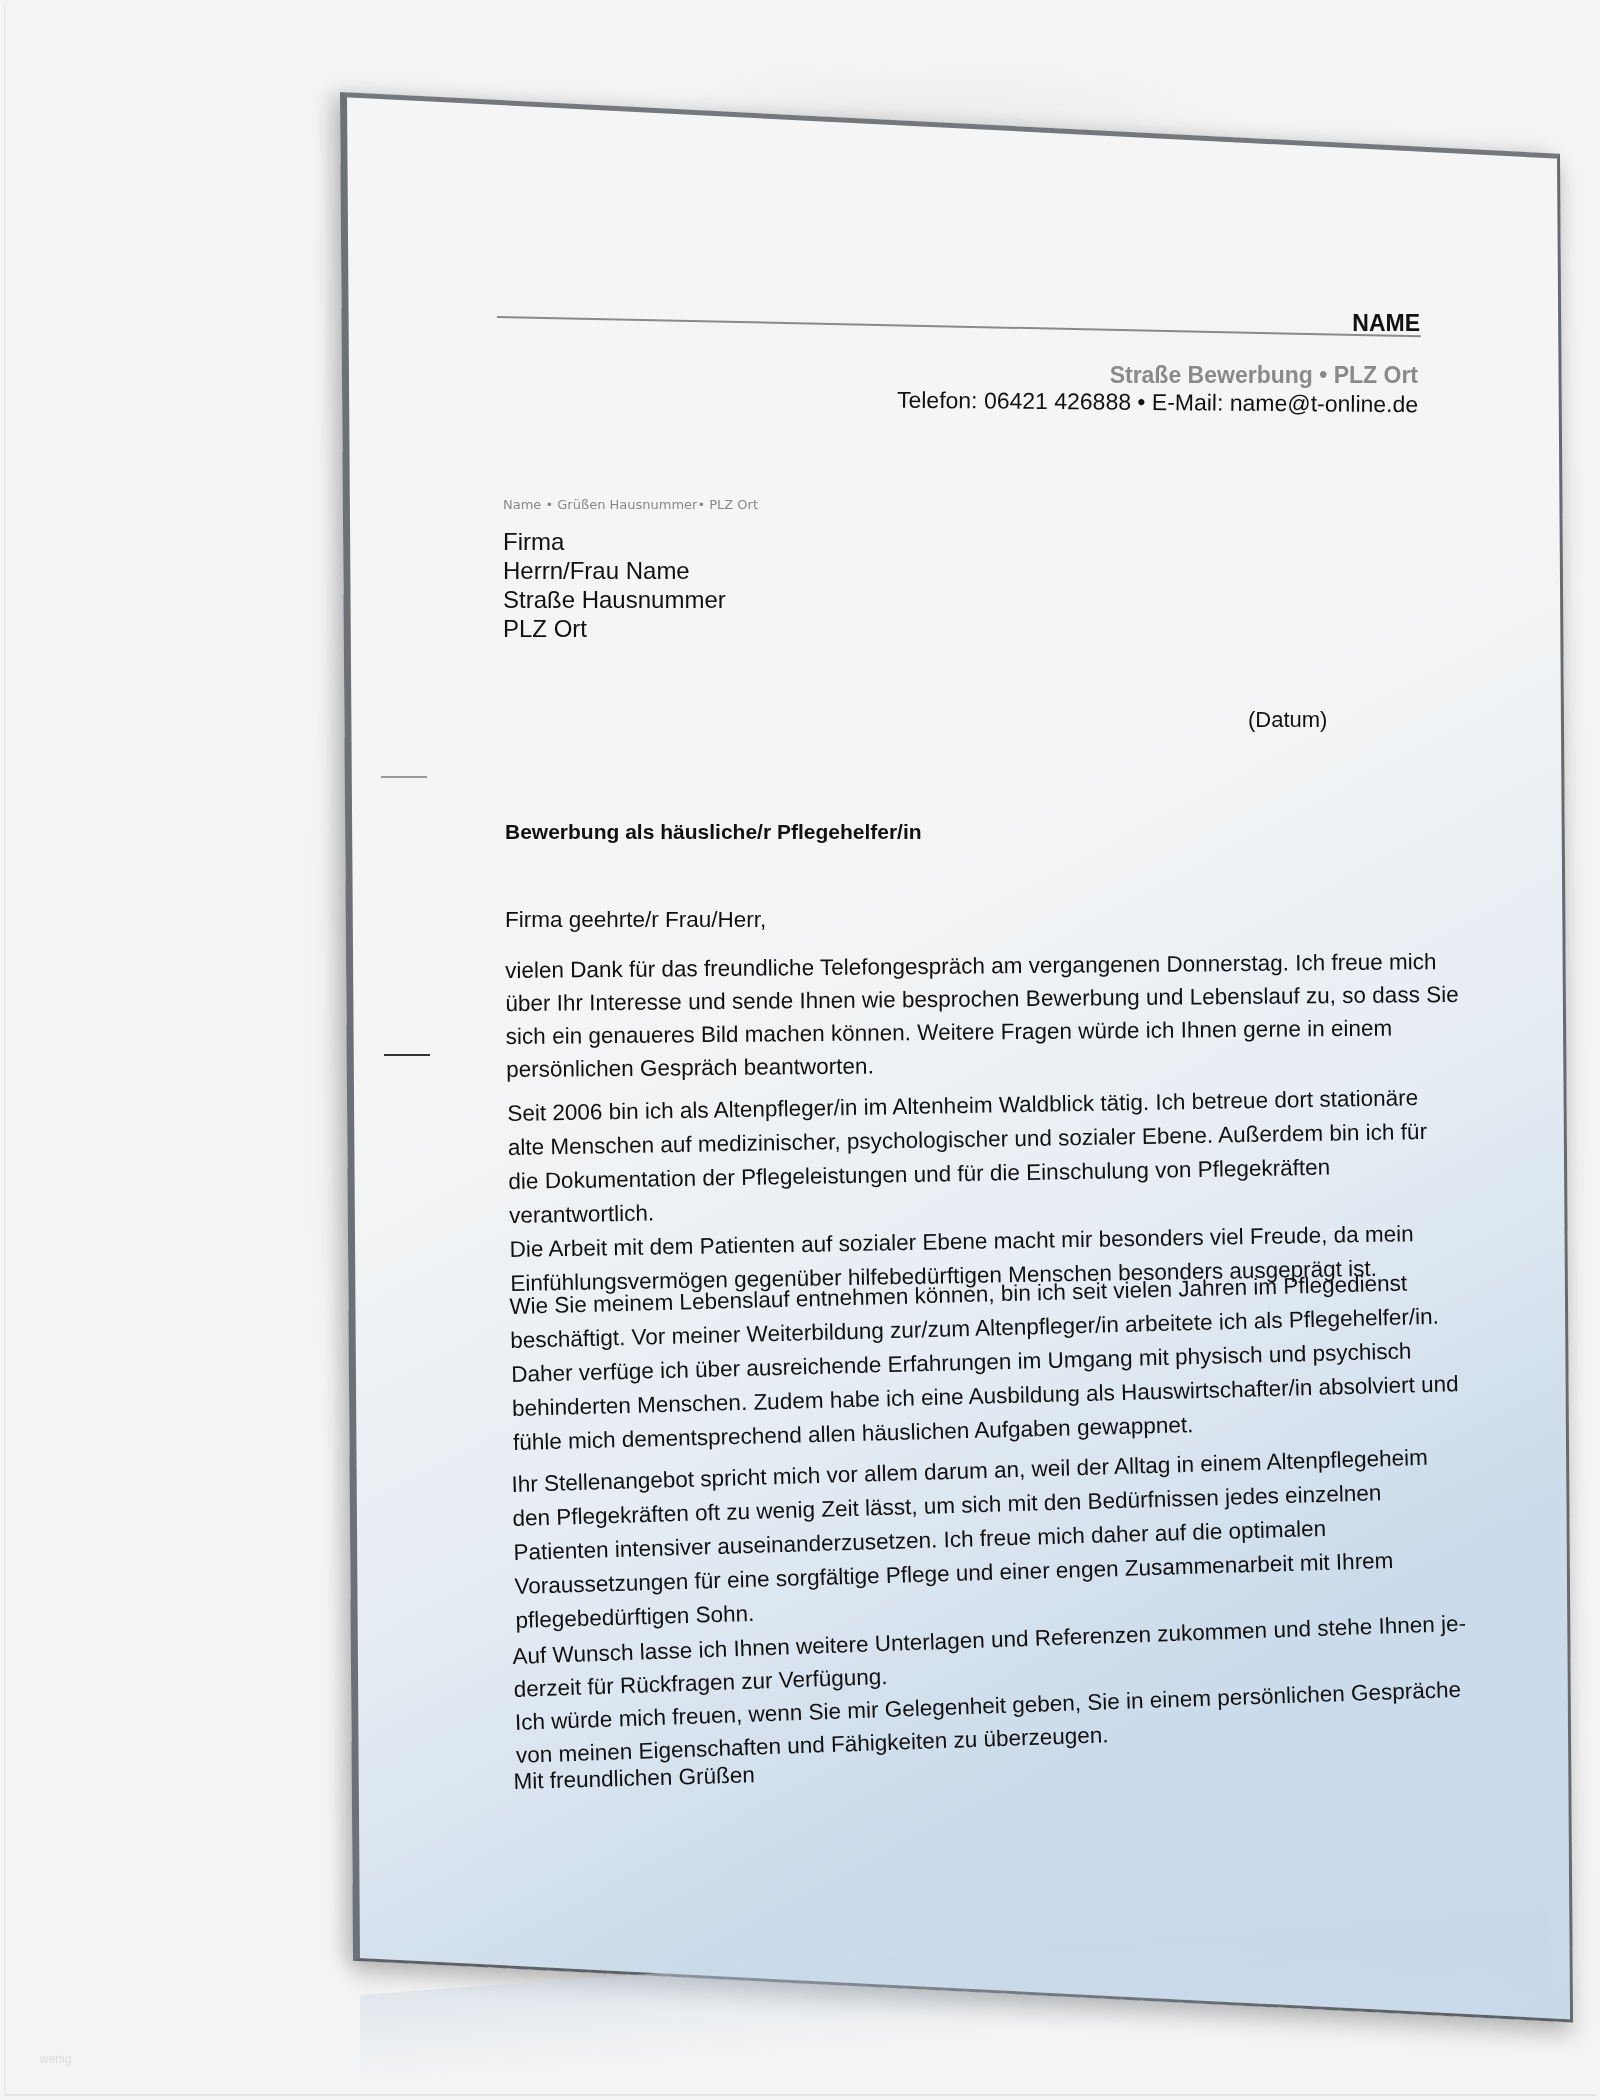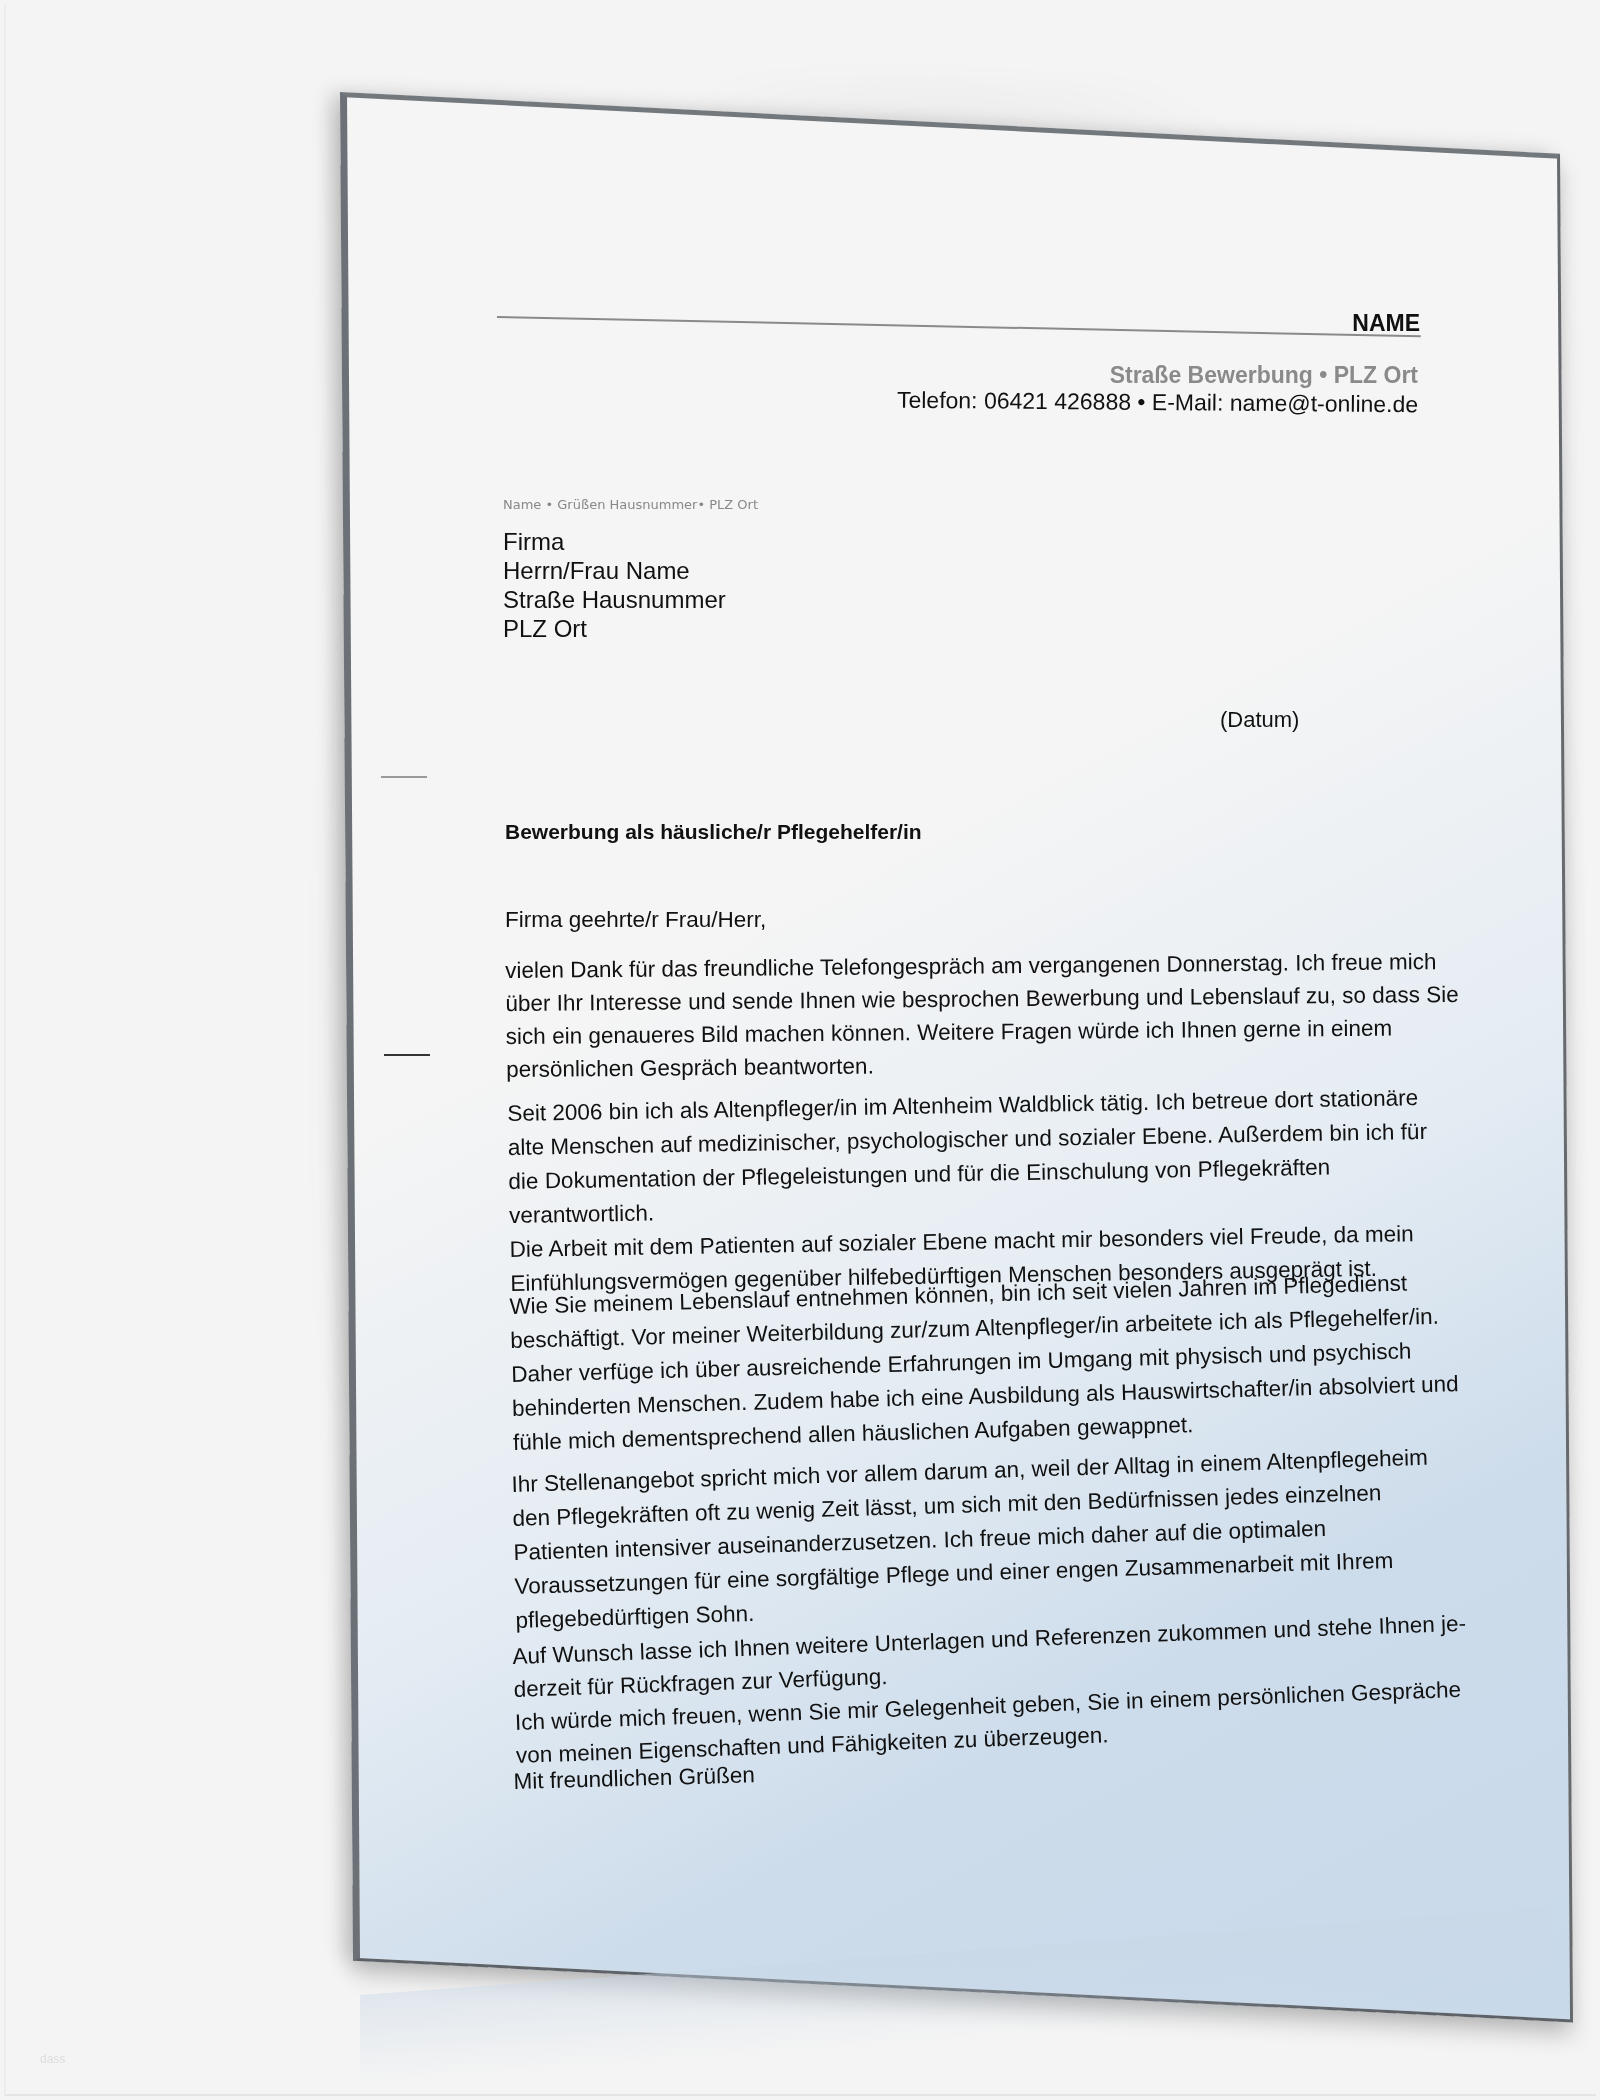--- a/index.html
+++ b/index.html
@@ -72,21 +72,21 @@
 
   <div class="t sender-small" style="left:503px; top:497px;">Name  •  Grüßen Hausnummer•  PLZ Ort</div>
 
   <div class="block recipient" style="left:503px; top:527px;">
     <div>Firma</div>
     <div>Herrn/Frau Name</div>
     <div>Straße Hausnummer</div>
     <div>PLZ Ort</div>
   </div>
 
-  <div class="t date" style="left:1220px; top:707px;">(Datum)</div>
+  <div class="t date" style="left:1248px; top:707px;">(Datum)</div>
 
   <div class="margin-mark" style="left:381px; top:776px; width:46px; background:#9a9a9a;"></div>
   <div class="margin-mark" style="left:384px; top:1054px; width:46px; background:#333;"></div>
 
   <div class="t subject" style="left:505px; top:820px;">Bewerbung als häusliche/r Pflegehelfer/in</div>
 
   <div class="t body-text" style="left:505px; top:903px;">Firma geehrte/r Frau/Herr,</div>
 
   <div class="block body-text" style="left:505px; top:954px; transform:rotate(-0.55deg);">
     <div>vielen Dank für das freundliche Telefongespräch am vergangenen Donnerstag. Ich freue mich</div>
@@ -122,14 +122,14 @@
 
   <div class="block body-text" style="left:512px; top:1640px; transform:rotate(-2deg); line-height:33px;">
     <div>Auf Wunsch lasse ich Ihnen weitere Unterlagen und Referenzen zukommen und stehe Ihnen je-</div>
     <div>derzeit für Rückfragen zur Verfügung.</div>
     <div>Ich würde mich freuen, wenn Sie mir Gelegenheit geben, Sie in einem persönlichen Gespräche</div>
     <div>von meinen Eigenschaften und Fähigkeiten zu überzeugen.</div>
   </div>
 
   <div class="t body-text" style="left:513px; top:1765px; transform:rotate(-1.6deg); transform-origin:0 0;">Mit freundlichen Grüßen</div>
 
-  <div class="watermark">dass</div>
+  <div class="watermark">wenig</div>
 </div>
 
 </body></html>

